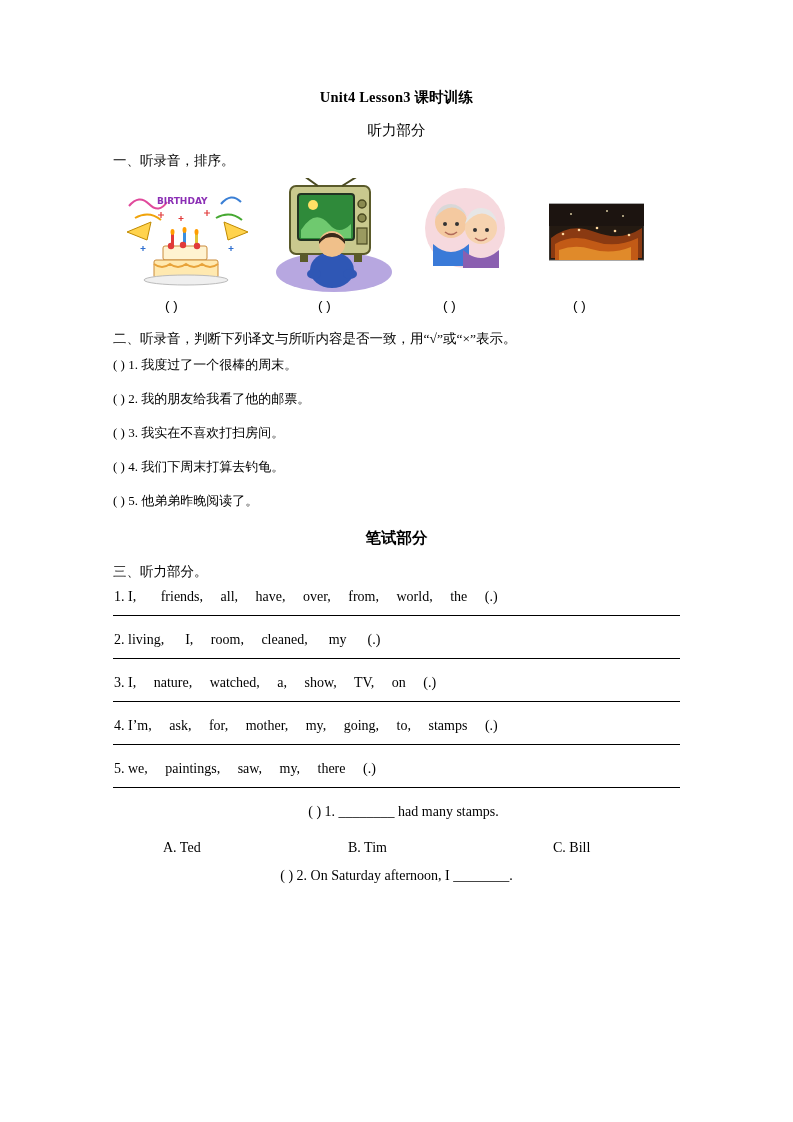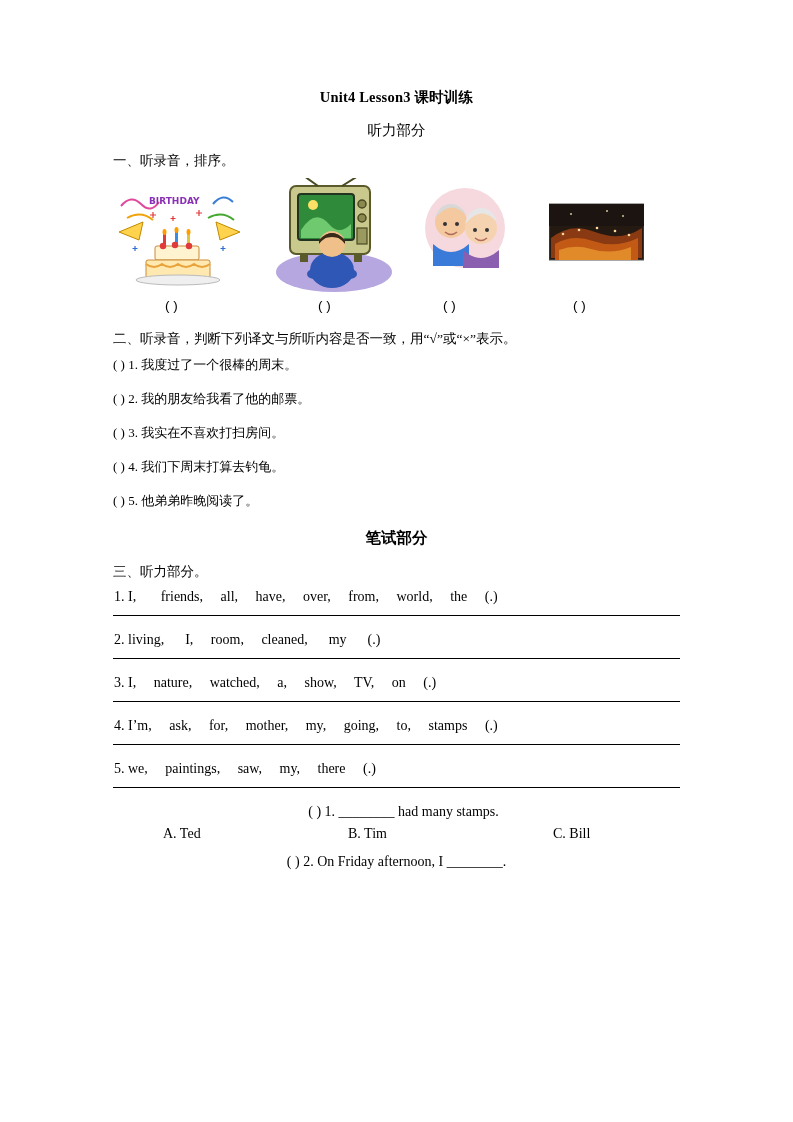--- a/index.html
+++ b/index.html
@@ -75,21 +75,21 @@
     font-family: "Liberation Sans", "DejaVu Sans", sans-serif;
     margin-bottom: 10px;
   }
   .brackets-row span {
     position: absolute;
     top: 0;
   }
 
   
   .cake-box {
-    left: 0;
+    left: 8px;
     width: 133px;
     height: 118px;
     background: #0f766e;
   }
   .cake-svg { display: block; }
 
   
   .tv-box {
     left: 155px;
     width: 133px;
@@ -117,21 +117,21 @@
     height: 0;
   }
   .sentence {
     font-size: 14px;
     margin: 1px;
     font-family: "Liberation Serif", "DejaVu Serif", serif;
     white-space: pre;
   }
   .choice-row {
     font-size: 14px;
-    margin: 6px 0 10px 0;
+    margin: 20px 0 10px 0;
     position: relative;
     height: 18px;
   }
   .choice-row span { position: absolute; top: 0; }
   .opt-a { left: 50px; }
   .opt-b { left: 235px; }
   .opt-c { left: 440px; }
   .mc-q {
     font-size: 14px;
     margin: 10px 0 0 0;
@@ -302,16 +302,16 @@
     <hr class="blank-rule">
 
 
     <div class="mc-q">(    ) 1. ________ had many stamps.</div>
     <div class="choice-row">
       <span class="opt-a">A. Ted</span>
       <span class="opt-b">B. Tim</span>
       <span class="opt-c">C. Bill</span>
     </div>
 
-    <div class="mc-q" style="padding-left:0">(    ) 2. On Friday afternoon, I ________.</div>
+    <div class="mc-q" style="padding-left:0">(    ) 2. On Saturday afternoon, I ________.</div>
 
   </div>
 </div>
 
 </body></html>

